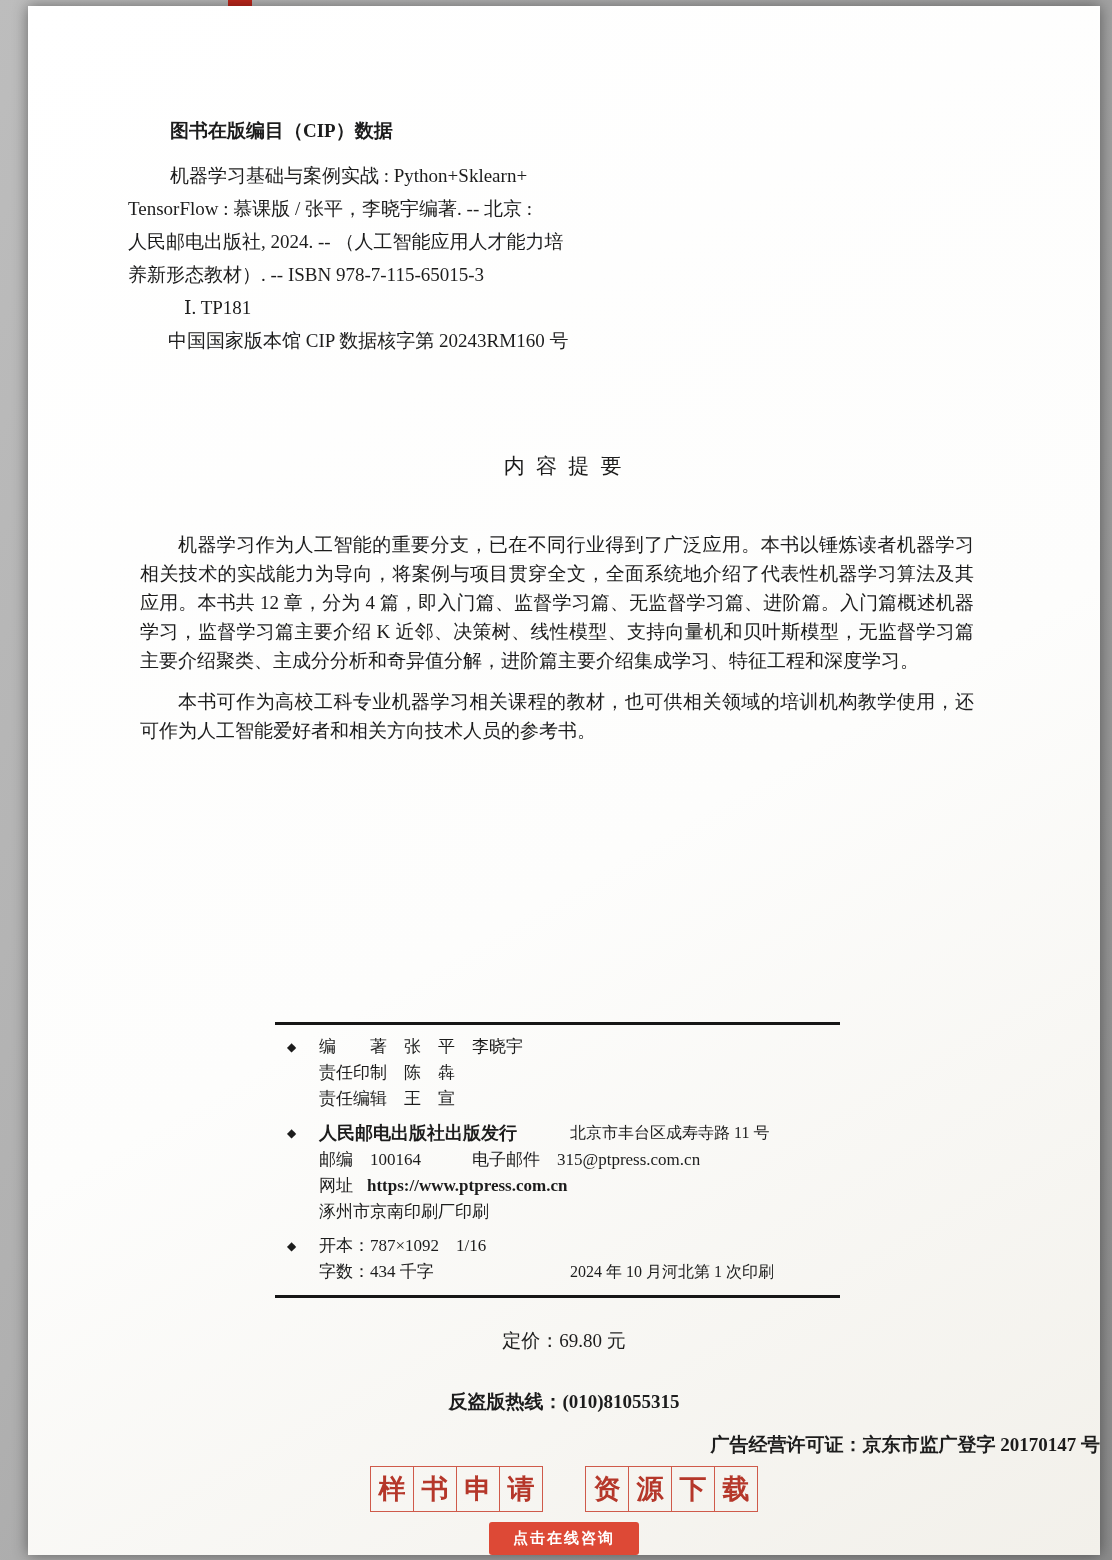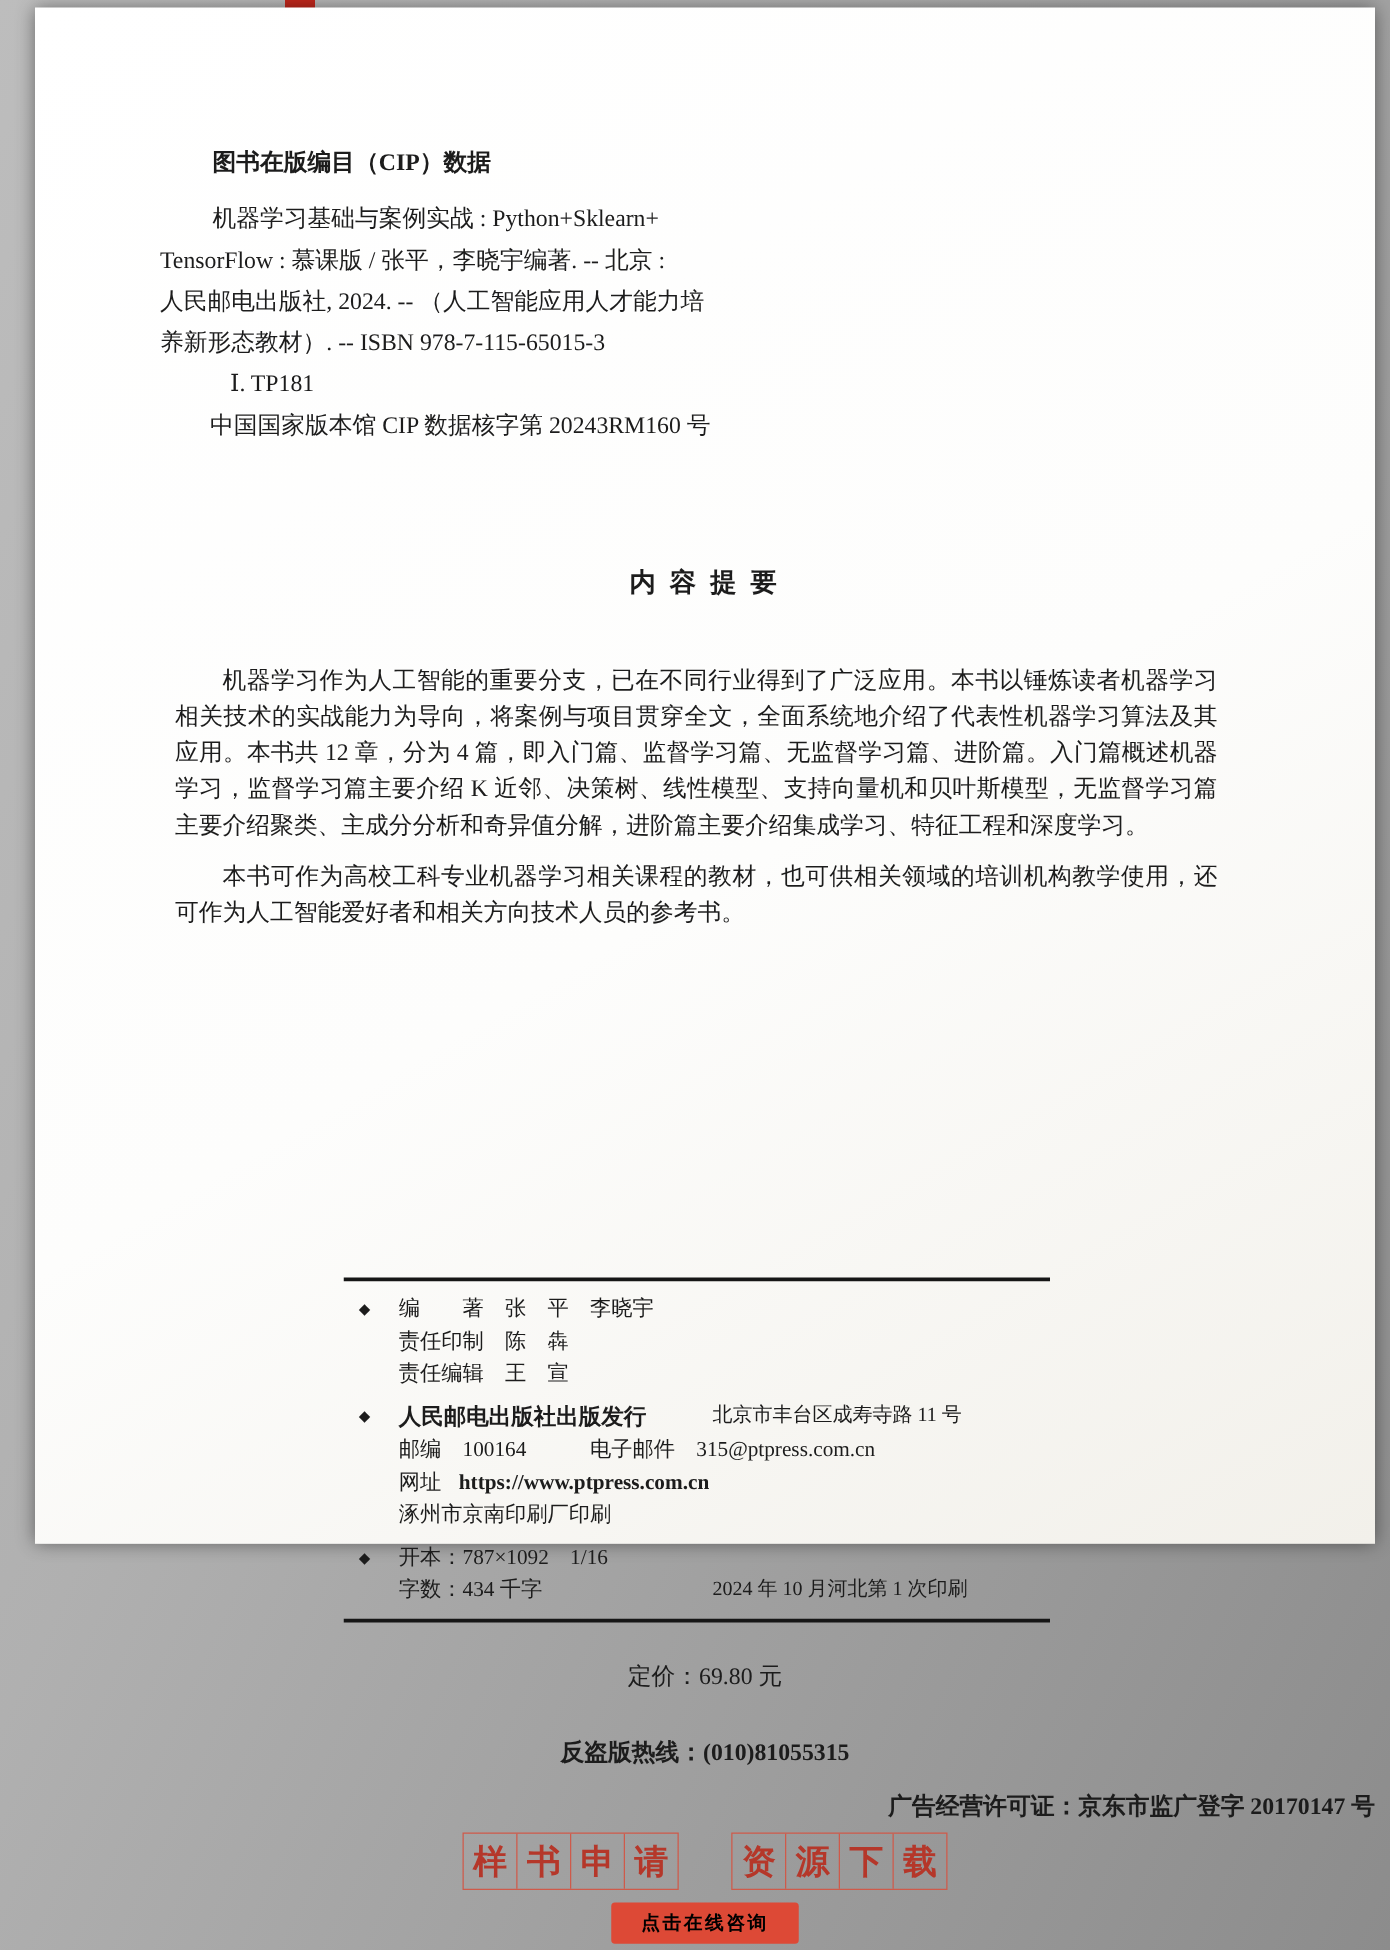--- a/index.html
+++ b/index.html
@@ -2,39 +2,39 @@
 <html><head>
 <meta charset="utf-8">
 <style>
   html,body{margin:0;padding:0;}
   body{font-family:"Liberation Serif","DejaVu Serif",serif;}
   .viewport{
     position:relative;width:1112px;height:1560px;overflow:hidden;
     background:linear-gradient(115deg,#bdbdbd 0%,#b0b0b0 35%,#9a9a9a 75%,#8c8c8c 100%);
   }
   .page{
-    position:absolute;left:28px;top:6px;width:1072px;height:1229px;
+    position:absolute;left:28px;top:6px;width:1072px;height:1549px;
     background:linear-gradient(150deg,#ffffff 0%,#fdfdfc 55%,#f2f0ea 100%);
     box-shadow:0 0 14px rgba(0,0,0,.45);
     color:#1c1c1c;
   }
   
   .artifact1{position:absolute;left:228px;top:0;width:24px;height:15px;background:#c2271c;}
   .artifact2{position:absolute;left:318px;top:8px;width:34px;height:33px;
     background:linear-gradient(#c2271c 0 38%,#ffffff 38% 48%,#c2271c 48% 100%);}
   
   .cip{position:absolute;left:100px;top:108px;width:620px;font-size:19px;line-height:33px;}
   .cip-title{margin-left:42px;font-weight:bold;margin-bottom:12px;}
   .ind1{margin-left:42px;}
   .ind0{margin-left:0;}
   .ind2{margin-left:56px;}
   .ind3{margin-left:40px;}
   
   .summary-heading{position:absolute;left:0;right:0;top:446px;text-align:center;
-    font-size:21px;font-weight:bold;letter-spacing:3px;}
+    font-size:21px;font-weight:normal;letter-spacing:3px;}
   .summary-body{position:absolute;left:100px;top:512px;width:858px;
     font-size:19px;line-height:29px;text-align:justify;}
   .summary-body p{margin:12px;text-indent:2em;}
   
   .colophon{position:absolute;left:247px;top:1016px;width:565px;
     border-top:3px solid #161616;border-bottom:3px solid #161616;
     padding:9px 0 10px 0;}
   .crow{position:relative;padding-left:44px;line-height:26px;font-size:17px;}
   .crow .bullet{position:absolute;left:12px;top:0;font-size:12px;}
   .crow .cright{position:absolute;left:295px;font-size:16px;}
@@ -47,21 +47,21 @@
   .hotline2{position:absolute;left:0;right:0;top:1383px;text-align:center;font-size:19px;font-weight:bold;}
   .license{position:absolute;left:0;right:0;top:1426px;text-align:right;font-size:19px;font-weight:bold;}
   
   .stamps{position:absolute;left:0;right:0;top:1460px;display:flex;justify-content:center;gap:42px;}
   .stamp{display:flex;border:1px solid #cf5a4a;background:rgba(255,255,255,0);cursor:pointer;}
   .stamp-cell{width:42px;height:44px;display:flex;align-items:center;justify-content:center;
     font-size:27px;font-weight:bold;color:#b5372a;border-right:1px solid #cf5a4a;}
   .stamp-cell:last-child{border-right:none;}
   
   .consult{position:absolute;left:50%;top:1516px;transform:translateX(-50%);
-    background:#dd4936;color:#000000;font-size:15px;font-weight:bold;letter-spacing:2px;
+    background:#dd4936;color:#ffffff;font-size:15px;font-weight:bold;letter-spacing:2px;
     padding:7px 24px;border-radius:3px;border:none;cursor:pointer;
     font-family:"Liberation Sans","DejaVu Sans",sans-serif;}
 </style>
 </head>
 <body>
 
 <div class="viewport">
   <div class="artifact1"></div>
   <div class="artifact2"></div>
 

